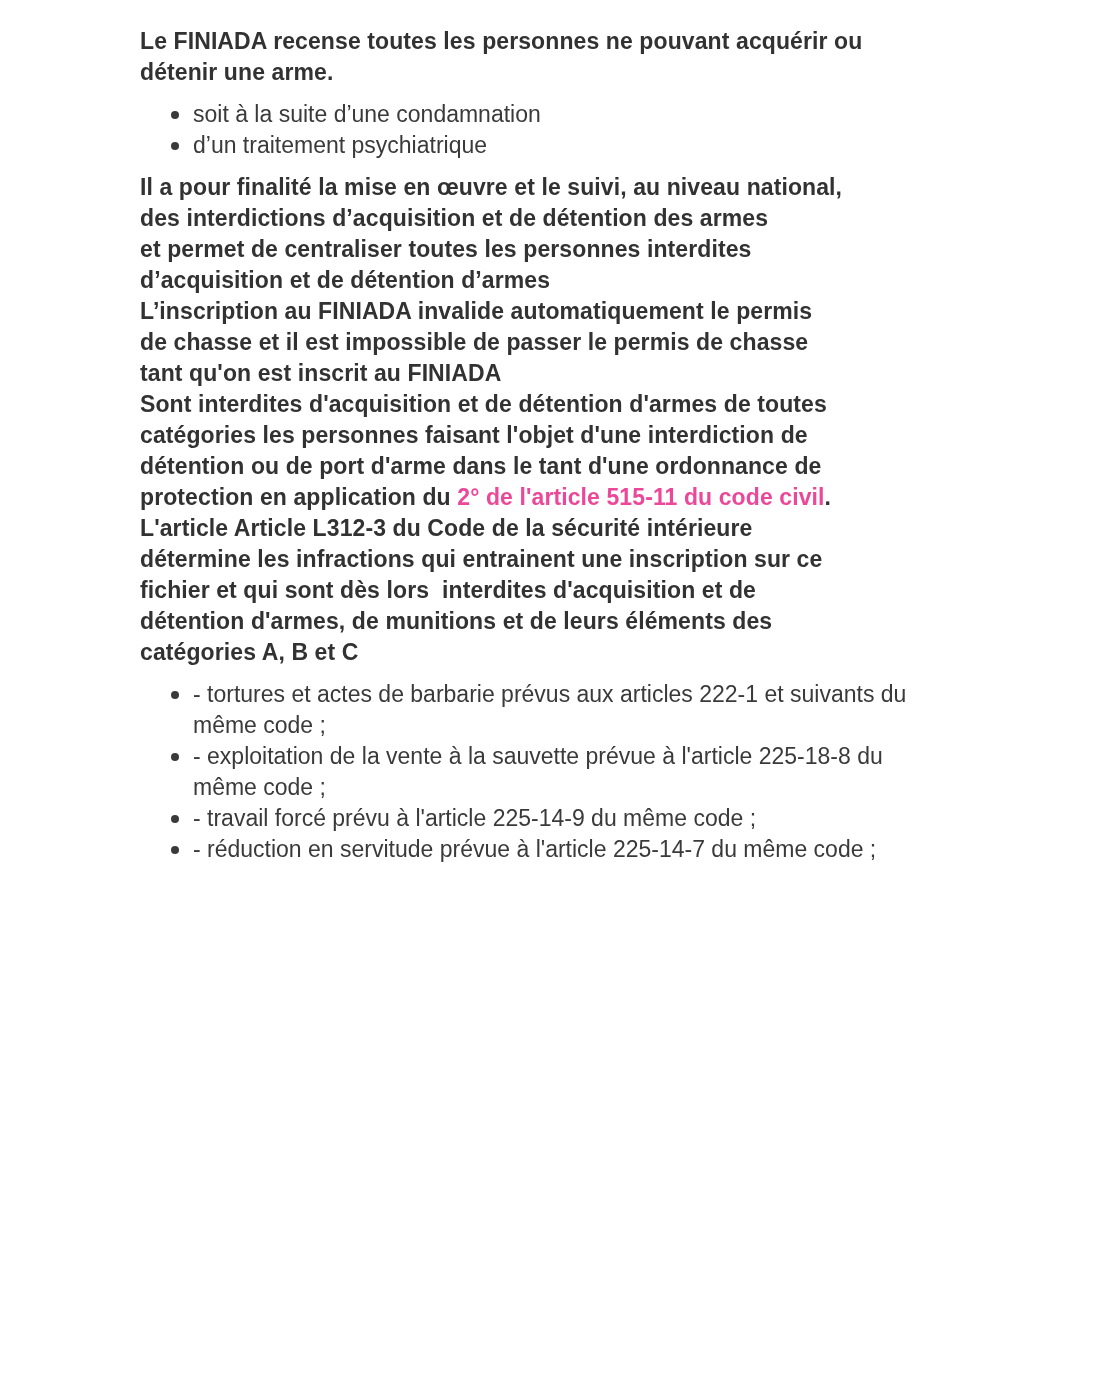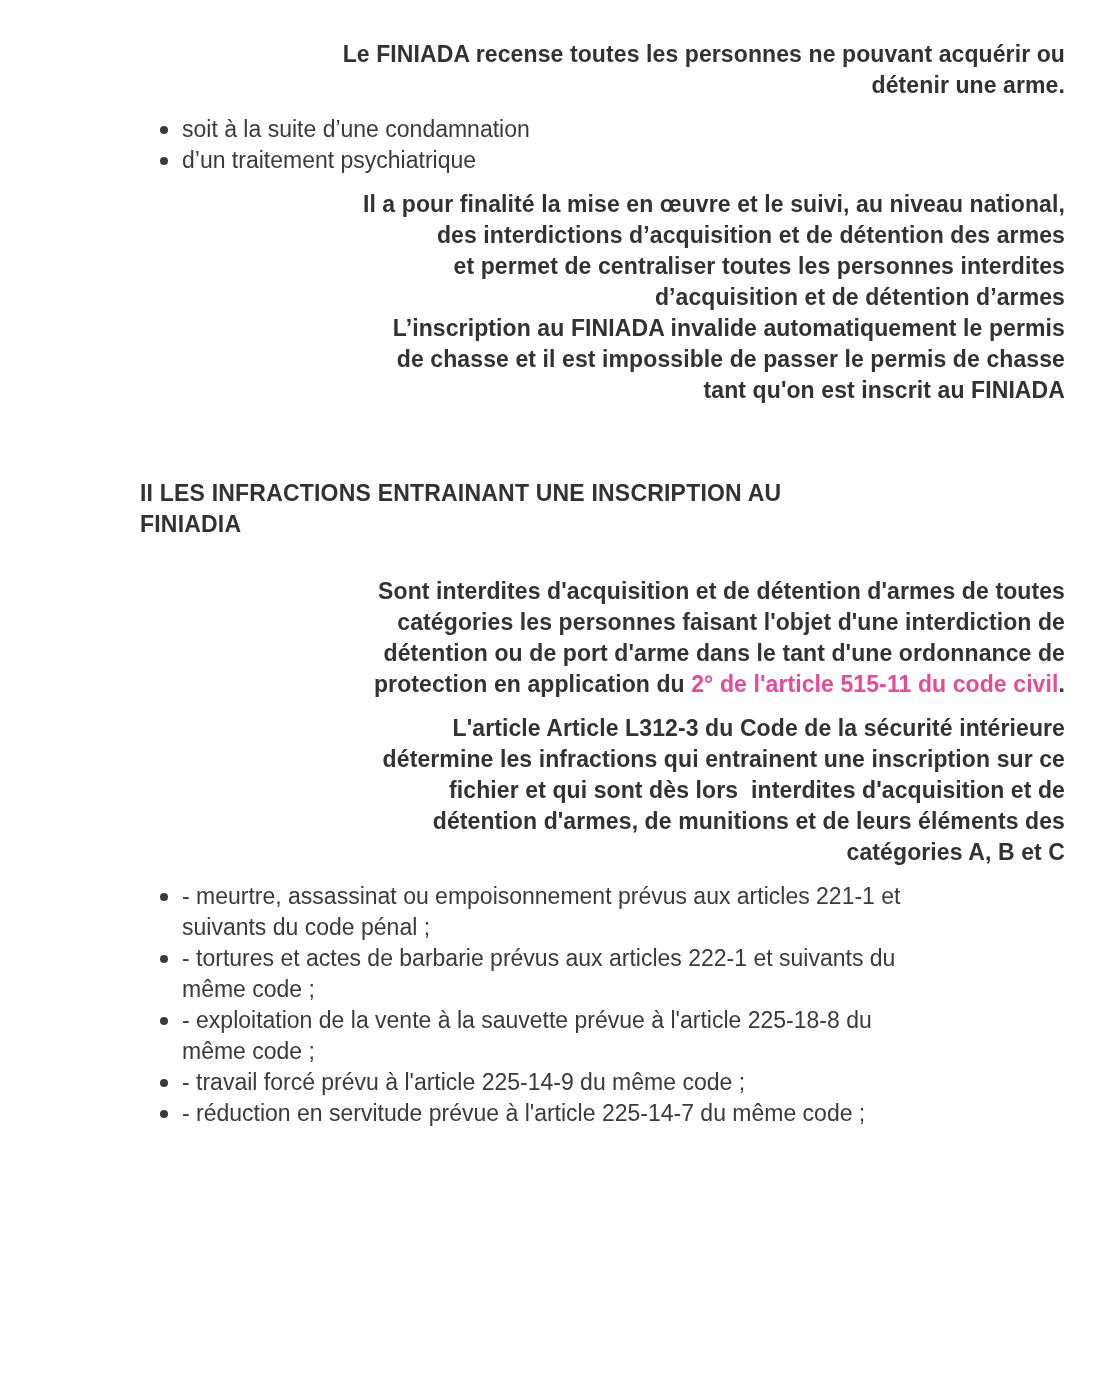--- a/index.html
+++ b/index.html
@@ -8,39 +8,38 @@
     width: 1100px;
     height: 1387px;
     box-sizing: border-box;
     padding: 26px 0 0 140px;
     background: #ffffff;
     overflow: hidden;
     font-family: "Liberation Sans", "DejaVu Sans", sans-serif;
     color: #3a3a3a;
   }
   .para {
-    margin: 13px;
+    margin: 0;
     width: 912px;
     font-size: 23px;
     line-height: 31px;
     white-space: pre-wrap;
-    text-align: right;
   }
   .bold { font-weight: 700; color: #323232; letter-spacing: 0.1px; }
   .section-heading {
     margin: 72px 0 36px 0;
     width: 912px;
     font-size: 23px;
     line-height: 31px;
     font-weight: 700;
     color: #323232;
     white-space: pre-wrap;
     letter-spacing: 0.2px;
   }
-  ul.bullet-list { margin: 0; padding: 0; list-style: none; width: 912px; }
+  ul.bullet-list { margin: 11px; padding: 0; list-style: none; width: 912px; }
   ul.bullet-list li { display: flex; align-items: flex-start; }
   .dot {
     flex: none;
     width: 8px; height: 8px;
     border-radius: 50%;
     background: #3a3a3a;
     margin: 12px 14px 0 20px;
   }
   .li-text {
     font-size: 23px;
@@ -75,41 +74,34 @@
   </ul>
 
   <p class="para bold">Il a pour finalité la mise en œuvre et le suivi, au niveau national,
 des interdictions d’acquisition et de détention des armes
 et permet de centraliser toutes les personnes interdites
 d’acquisition et de détention d’armes
 L’inscription au FINIADA invalide automatiquement le permis
 de chasse et il est impossible de passer le permis de chasse
 tant qu'on est inscrit au FINIADA</p>
 
-  <h2 class="section-heading">II LES INFRACTIONS ENTRAINANT UNE INSCRIPTION AU
-FINIADIA</h2>
 
 
   <p class="para bold"><span>Sont interdites d'acquisition et de détention d'armes de toutes
 catégories les personnes faisant l'objet d'une interdiction de
 détention ou de port d'arme dans le tant d'une ordonnance de
 protection en application du </span><a class="gold-link">2° de l'article 515-11 du code civil</a><span>.</span></p>
 
   <p class="para bold">L'article Article L312-3 du Code de la sécurité intérieure
 détermine les infractions qui entrainent une inscription sur ce
 fichier et qui sont dès lors  interdites d'acquisition et de
 détention d'armes, de munitions et de leurs éléments des
 catégories A, B et C</p>
 
   <ul class="bullet-list">
-    <li>
-        <span class="dot"></span>
-        <span class="li-text">- meurtre, assassinat ou empoisonnement prévus aux articles 221-1 et
-suivants du code pénal ;</span>
-      </li>
     <li>
         <span class="dot"></span>
         <span class="li-text">- tortures et actes de barbarie prévus aux articles 222-1 et suivants du
 même code ;</span>
       </li>
     <li>
         <span class="dot"></span>
         <span class="li-text">- exploitation de la vente à la sauvette prévue à l'article 225-18-8 du
 même code ;</span>
       </li>

